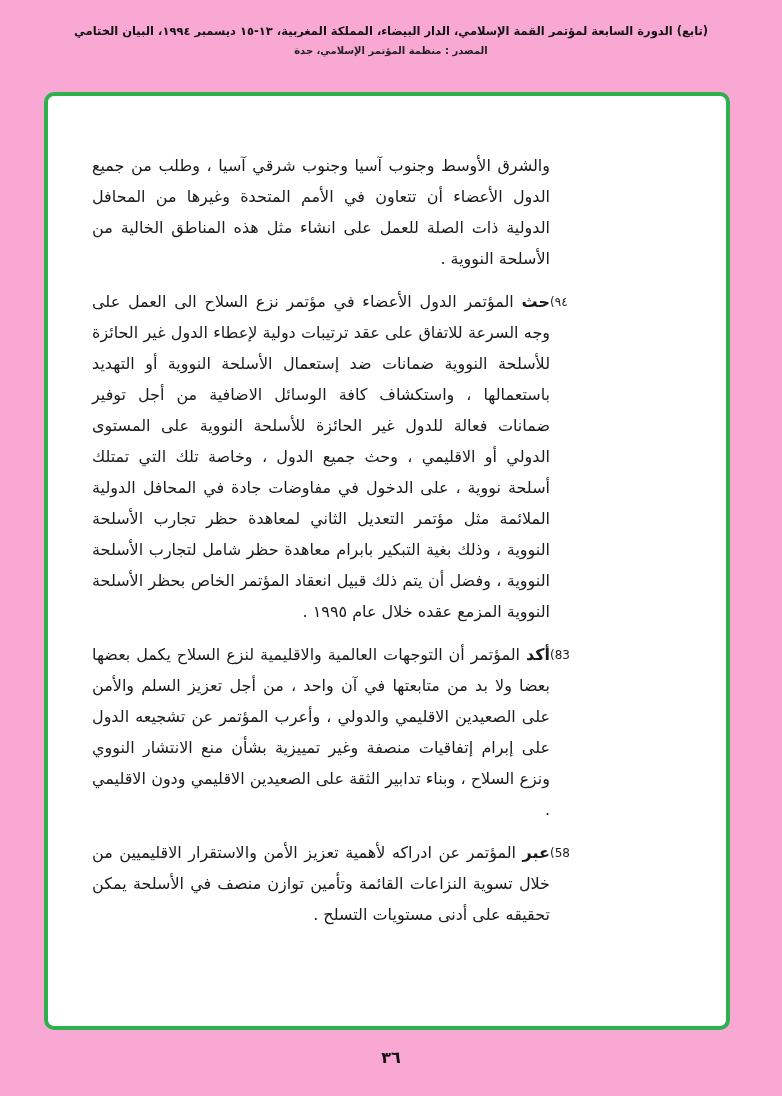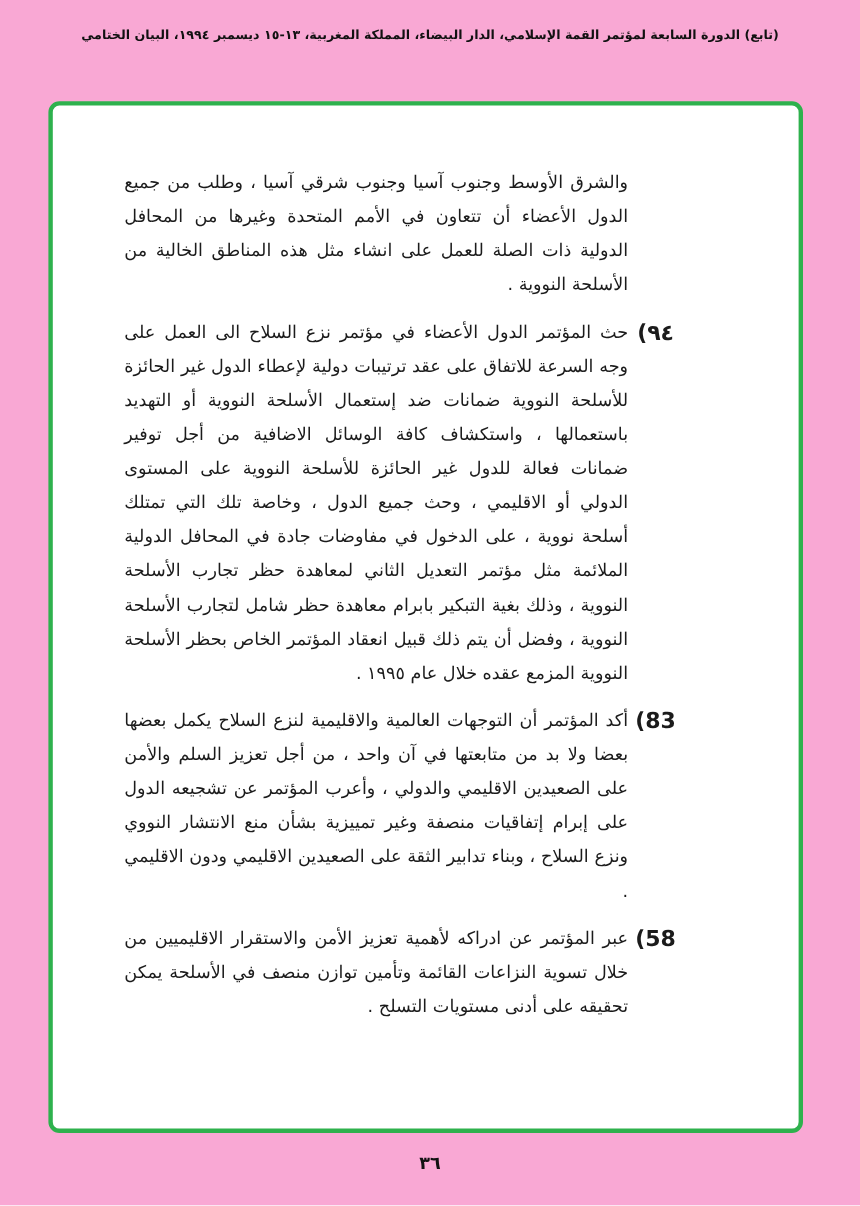--- a/index.html
+++ b/index.html
@@ -49,69 +49,69 @@
     background: #ffffff;
   }
   .content {
     position: absolute;
     left: 44px;
     top: 150px;
     width: 606px;
     box-sizing: border-box;
     padding: 0 50px 0 48px;
     direction: rtl;
-    margin-left: 21px;
   }
   .para {
     display: flex;
     flex-direction: row; 
     align-items: flex-start;
     margin-bottom: 12px;
   }
   .para-num {
     flex: 0 0 50px;
     direction: ltr;
     unicode-bidi: embed;
-    text-align: center;
-    font-size: 20px;
-    font-weight: bold;
+    text-align: left;
+    font-size: 12px;
+    font-weight: normal;
     color: #1b1b1b;
     line-height: 31px;
     padding-top: 1px;
   }
   .para-text {
     flex: 1 1 auto;
     font-size: 16px;
     color: #1b1b1b;
     line-height: 31px;
     text-align: justify;
     text-justify: inter-word;
   }
   .para-text b.lead {
-    font-weight: normal;
+    font-weight: bold;
   }
   .page-number {
     position: absolute;
     top: 1048px;
     left: 0;
     right: 0;
     text-align: center;
     font-size: 16px;
     font-weight: bold;
     color: #111111;
     direction: rtl;
   }
 </style>
 </head>
 <body>
 
 <div class="page">
 
   <div class="header">
     <div class="header-line1">(تابع) الدورة السابعة لمؤتمر القمة الإسلامي، الدار البيضاء، المملكة المغربية، ١٣-١٥ ديسمبر ١٩٩٤، البيان الختامي</div>
+    <div class="header-line2">المصدر :  منظمة المؤتمر الإسلامي، جدة</div>
   </div>
 
   <div class="frame"></div>
 
   <div class="content">
 
   <div class="para">
         <span class="para-num"></span>
         <span class="para-text">والشرق الأوسط وجنوب آسيا وجنوب شرقي آسيا ، وطلب من جميع الدول الأعضاء أن تتعاون في الأمم المتحدة وغيرها من المحافل الدولية ذات الصلة للعمل على انشاء مثل هذه المناطق الخالية من الأسلحة النووية .</span>
       </div>

